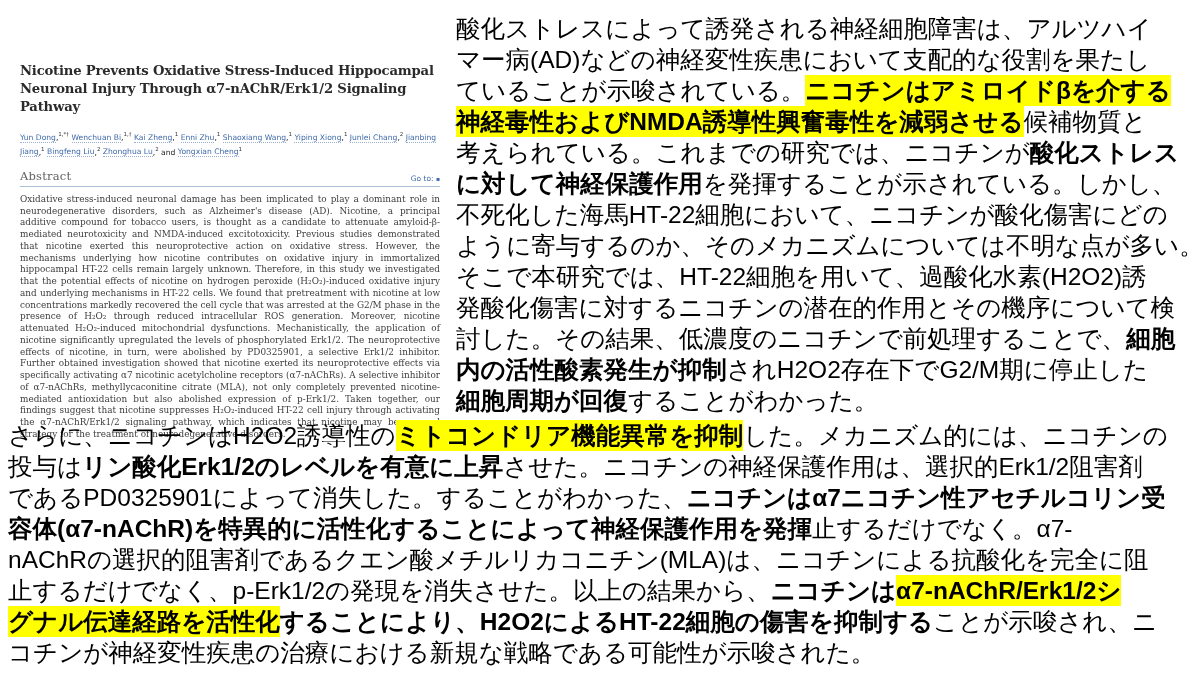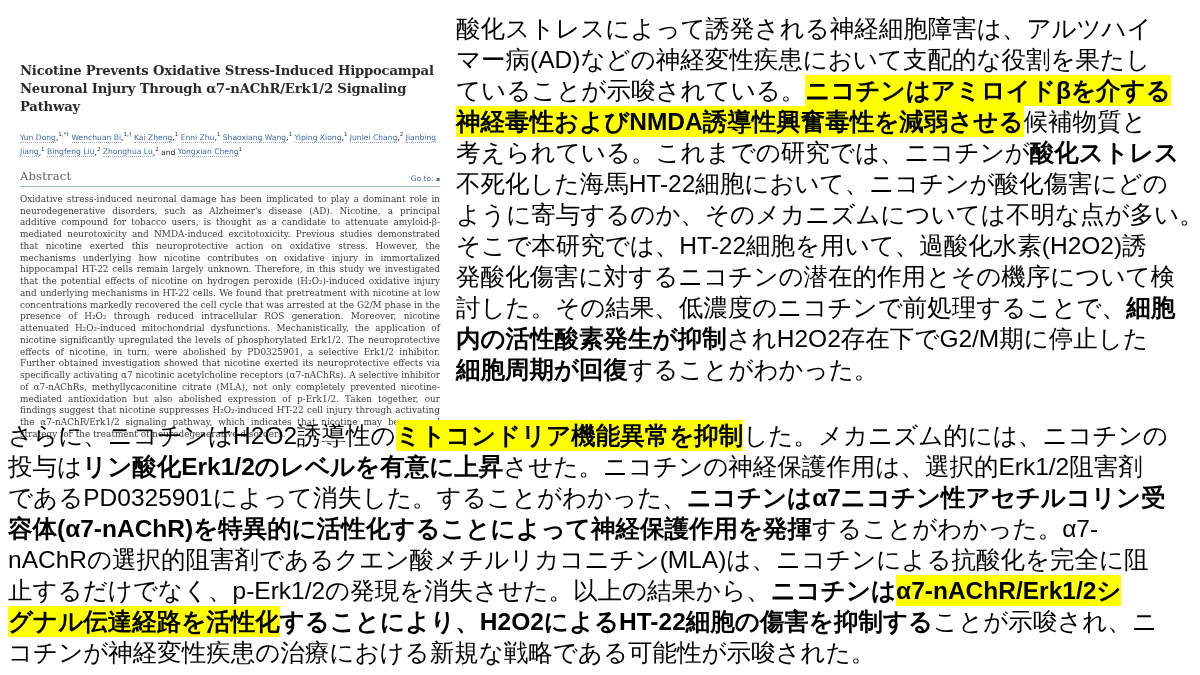--- a/index.html
+++ b/index.html
@@ -65,31 +65,32 @@
   </div>
   <div class="abstract-body">Oxidative stress-induced neuronal damage has been implicated to play a dominant role in neurodegenerative disorders, such as Alzheimer's disease (AD). Nicotine, a principal additive compound for tobacco users, is thought as a candidate to attenuate amyloid-β-mediated neurotoxicity and NMDA-induced excitotoxicity. Previous studies demonstrated that nicotine exerted this neuroprotective action on oxidative stress. However, the mechanisms underlying how nicotine contributes on oxidative injury in immortalized hippocampal HT-22 cells remain largely unknown. Therefore, in this study we investigated that the potential effects of nicotine on hydrogen peroxide (H₂O₂)-induced oxidative injury and underlying mechanisms in HT-22 cells. We found that pretreatment with nicotine at low concentrations markedly recovered the cell cycle that was arrested at the G2/M phase in the presence of H₂O₂ through reduced intracellular ROS generation. Moreover, nicotine attenuated H₂O₂-induced mitochondrial dysfunctions. Mechanistically, the application of nicotine significantly upregulated the levels of phosphorylated Erk1/2. The neuroprotective effects of nicotine, in turn, were abolished by PD0325901, a selective Erk1/2 inhibitor. Further obtained investigation showed that nicotine exerted its neuroprotective effects via specifically activating α7 nicotinic acetylcholine receptors (α7-nAChRs). A selective inhibitor of α7-nAChRs, methyllycaconitine citrate (MLA), not only completely prevented nicotine-mediated antioxidation but also abolished expression of p-Erk1/2. Taken together, our findings suggest that nicotine suppresses H₂O₂-induced HT-22 cell injury through activating the α7-nAChR/Erk1/2 signaling pathway, which indicates that nicotine may be a novel strategy for the treatment of neurodegenerative disorders.</div>
 </div>
 
 <div class="jp-right" id="jp-right">
     <div class="jp-line"><span class="r-n">酸化ストレスによって誘発される神経細胞障害は、アルツハイ</span></div>
     <div class="jp-line"><span class="r-n">マー病(AD)などの神経変性疾患において支配的な役割を果たし</span></div>
     <div class="jp-line"><span class="r-n">ていることが示唆されている。</span><span class="r-hb">ニコチンはアミロイドβを介する</span></div>
     <div class="jp-line"><span class="r-hb">神経毒性およびNMDA誘導性興奮毒性を減弱させる</span><span class="r-n">候補物質と</span></div>
     <div class="jp-line"><span class="r-n">考えられている。これまでの研究では、ニコチンが</span><span class="r-b">酸化ストレス</span></div>
+    <div class="jp-line"><span class="r-b">に対して神経保護作用</span><span class="r-n">を発揮することが示されている。しかし、</span></div>
     <div class="jp-line"><span class="r-n">不死化した海馬HT-22細胞において、ニコチンが酸化傷害にどの</span></div>
     <div class="jp-line"><span class="r-n">ように寄与するのか、そのメカニズムについては不明な点が多い。</span></div>
     <div class="jp-line"><span class="r-n">そこで本研究では、HT-22細胞を用いて、過酸化水素(H2O2)誘</span></div>
     <div class="jp-line"><span class="r-n">発酸化傷害に対するニコチンの潜在的作用とその機序について検</span></div>
     <div class="jp-line"><span class="r-n">討した。その結果、低濃度のニコチンで前処理することで、</span><span class="r-b">細胞</span></div>
     <div class="jp-line"><span class="r-b">内の活性酸素発生が抑制</span><span class="r-n">されH2O2存在下でG2/M期に停止した</span></div>
     <div class="jp-line"><span class="r-b">細胞周期が回復</span><span class="r-n">することがわかった。</span></div>
   </div>
 
 <div class="jp-bottom" id="jp-bottom">
     <div class="jp-line"><span class="r-n">さらに、ニコチンはH2O2誘導性の</span><span class="r-hb">ミトコンドリア機能異常を抑制</span><span class="r-n">した。メカニズム的には、ニコチンの</span></div>
     <div class="jp-line"><span class="r-n">投与は</span><span class="r-b">リン酸化Erk1/2のレベルを有意に上昇</span><span class="r-n">させた。ニコチンの神経保護作用は、選択的Erk1/2阻害剤</span></div>
     <div class="jp-line"><span class="r-n">であるPD0325901によって消失した。することがわかった、</span><span class="r-b">ニコチンはα7ニコチン性アセチルコリン受</span></div>
-    <div class="jp-line"><span class="r-b">容体(α7-nAChR)を特異的に活性化することによって神経保護作用を発揮</span><span class="r-n">することがわかった。α7-</span></div>
+    <div class="jp-line"><span class="r-b">容体(α7-nAChR)を特異的に活性化することによって神経保護作用を発揮</span><span class="r-n">止するだけでなく。α7-</span></div>
     <div class="jp-line"><span class="r-n">nAChRの選択的阻害剤であるクエン酸メチルリカコニチン(MLA)は、ニコチンによる抗酸化を完全に阻</span></div>
     <div class="jp-line"><span class="r-n">止するだけでなく、p-Erk1/2の発現を消失させた。以上の結果から、</span><span class="r-b">ニコチンは</span><span class="r-hb">α7-nAChR/Erk1/2シ</span></div>
     <div class="jp-line"><span class="r-hb">グナル伝達経路を活性化</span><span class="r-b">することにより、H2O2によるHT-22細胞の傷害を抑制する</span><span class="r-n">ことが示唆され、ニ</span></div>
     <div class="jp-line"><span class="r-n">コチンが神経変性疾患の治療における新規な戦略である可能性が示唆された。</span></div>
   </div>
 
 </body></html>

